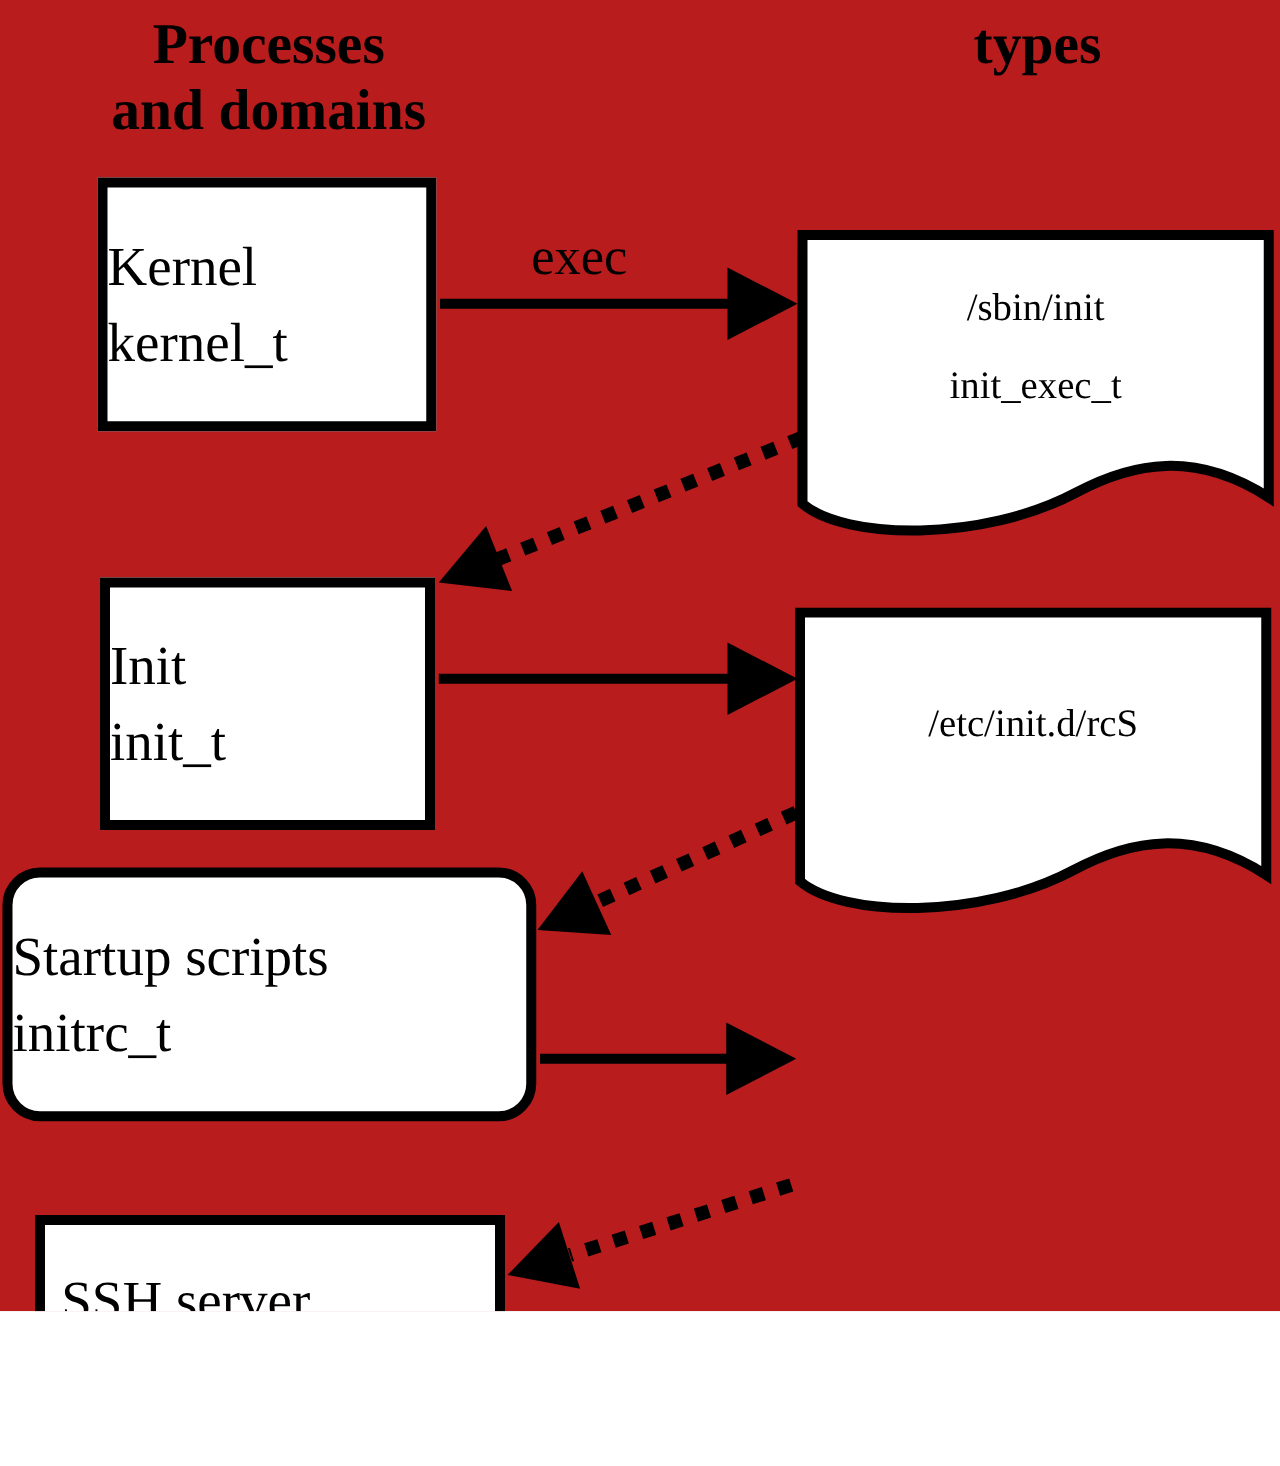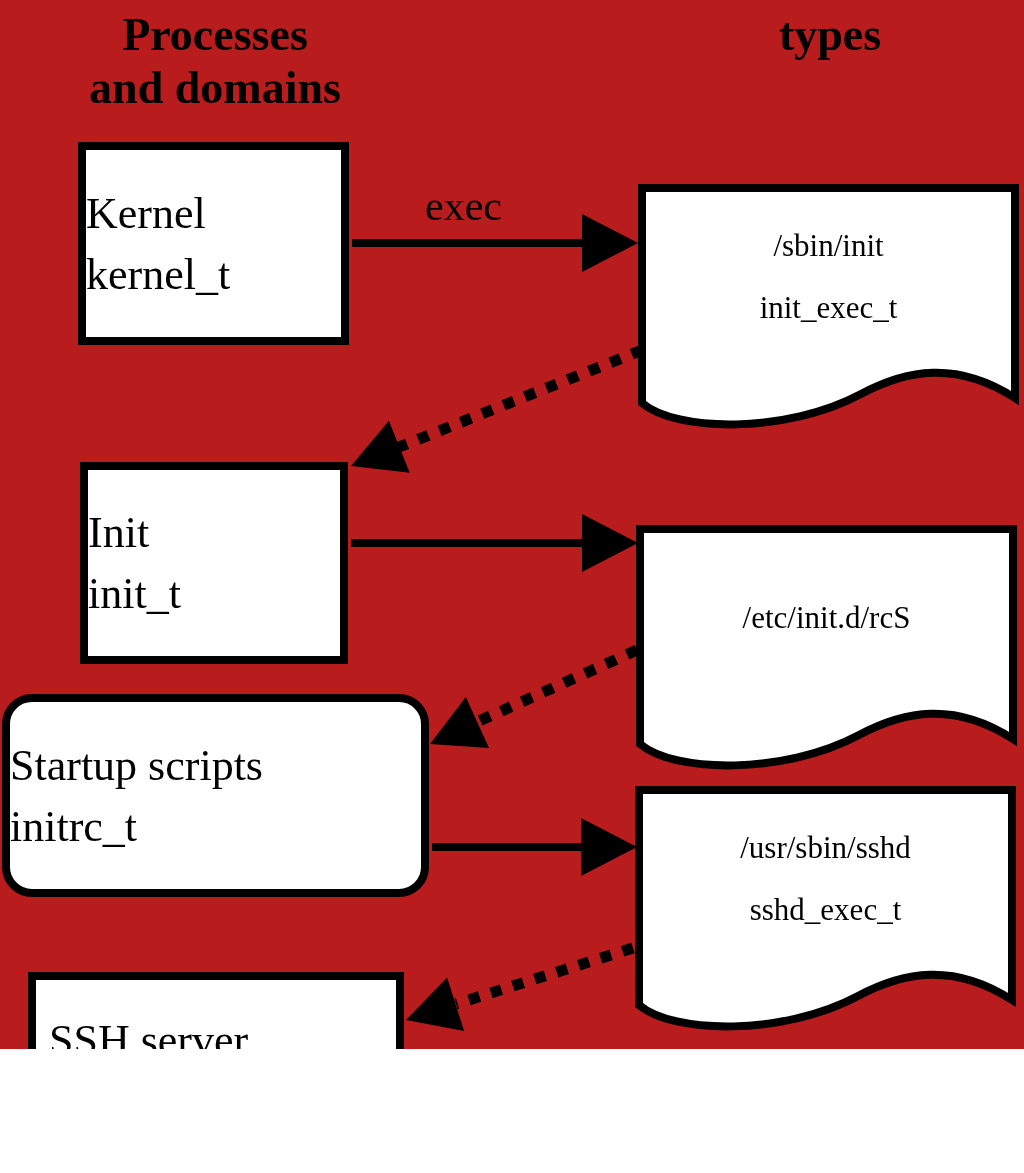--- a/index.html
+++ b/index.html
@@ -122,38 +122,29 @@
   <div class="doc" style="left:636px; top:184px;">
     <svg viewBox="0 0 385 250">
       <path class="doc-shape-path" d="M 6 4 L 379 4 L 379 214 C 320 176, 270 186, 225 210 C 150 250, 40 248, 6 219 Z"></path>
     </svg>
     <div class="doc-text">
       <div>/sbin/init</div>
       <div>init_exec_t</div>
     </div>
   </div>
 
-  <div class="doc" style="left:634px; top:486px;margin-top:39px;">
+  <div class="doc" style="left:634px; top:486px;">
     <svg viewBox="0 0 385 250">
       <path class="doc-shape-path" d="M 6 4 L 379 4 L 379 214 C 320 176, 270 186, 225 210 C 150 250, 40 248, 6 219 Z"></path>
     </svg>
     <div class="doc-text">
       <div>/etc/init.d/rcS</div>
     </div>
   </div>
 
-  <div class="doc" style="left:633px; top:786px;">
-    <svg viewBox="0 0 385 250">
-      <path class="doc-shape-path" d="M 6 4 L 379 4 L 379 214 C 320 176, 270 186, 225 210 C 150 250, 40 248, 6 219 Z"></path>
-    </svg>
-    <div class="doc-text">
-      <div>/usr/sbin/sshd</div>
-      <div>sshd_exec_t</div>
-    </div>
-  </div>
 
   <div class="exec-label">exec</div>
 
   <svg class="arrow-layer" viewBox="0 0 1024 1173">
 
     <g>
       <line x1="352" y1="243" x2="594" y2="243" stroke="#000" stroke-width="8"></line>
       <polygon points="638,243 582,214 582,272" fill="#000"></polygon>
     </g>
     <g>

